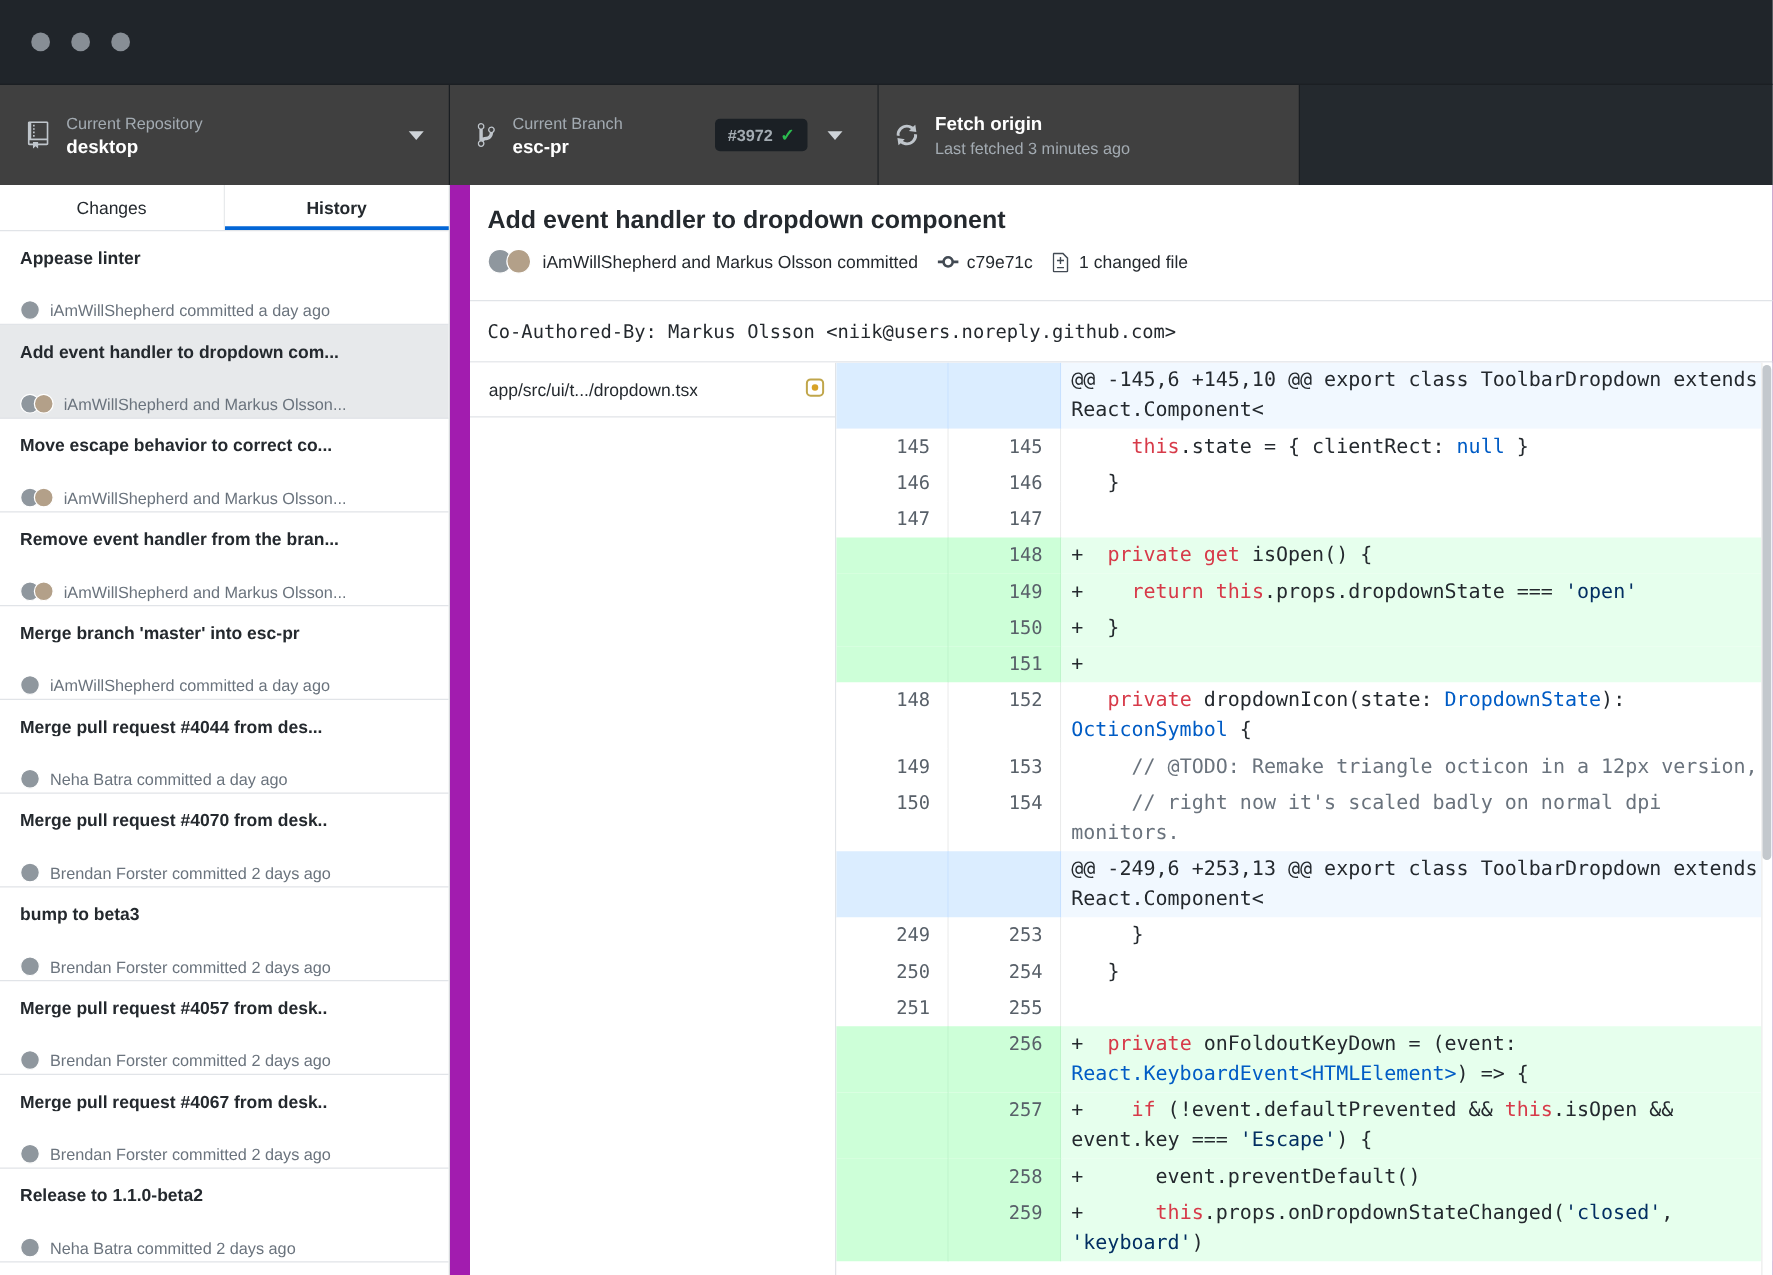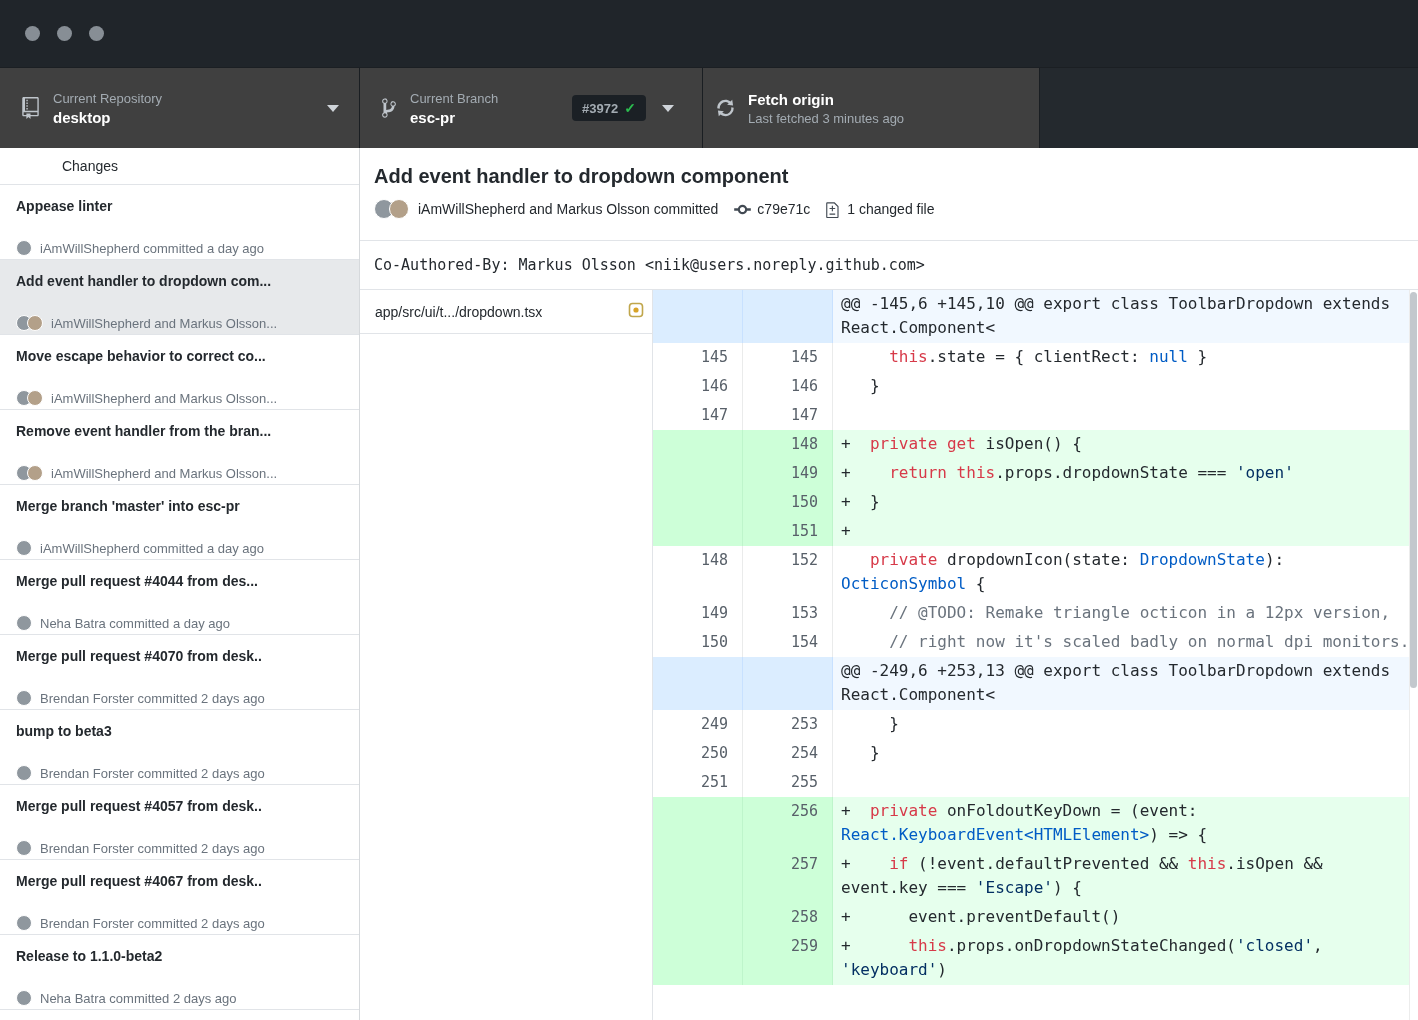--- a/index.html
+++ b/index.html
@@ -39,21 +39,21 @@
   }
   .badge {
     margin-left:auto; margin-right:16px;
     background:#1b2025; border-radius:4px; padding:5px 10px;
     font-size:13px; font-weight:700; color:#a3abb2;
     display:flex; align-items:center; gap:6px; white-space:nowrap;
   }
   .badge .check { color:#2bbc4f; font-weight:700; font-size:14px; }
 
   
-  .body { flex:1; display:flex; min-height:0; background:#a21caf; }
+  .body { flex:1; display:flex; min-height:0; background:#a21caf;gap:16px; }
 
   
   .sidebar { width:360px; flex-shrink:0; border-right:1px solid #d6d9dc; display:flex; flex-direction:column; background:#fff; }
   .tabs { display:flex; height:37px; flex-shrink:0; border-bottom:1px solid #e1e4e8; }
   .tab {
     width:180px; display:flex; align-items:center; justify-content:center;
     font-size:14px; color:#24292e; cursor:pointer; border-right:1px solid #e8eaec;
   }
   .tab:last-child { border-right:none; }
   .tab.active { font-weight:700; box-shadow: inset 0 -3px 0 #0366d6; }
@@ -180,20 +180,21 @@
       </span>
     </div>
 
   </div>
 
   <div class="body">
 
     <aside class="sidebar">
       <div class="tabs">
         <div class="tab">Changes</div>
+        <div class="tab active">History</div>
       </div>
       <div class="commit-list">
           <div class="commit-item">
             <div class="ci-title">Appease linter</div>
             <div class="ci-meta">
               <span class="avatars">
                 <span class="avatar"></span>
               </span>
               <span class="ci-meta-text">iAmWillShepherd committed a day ago</span>
             </div>

